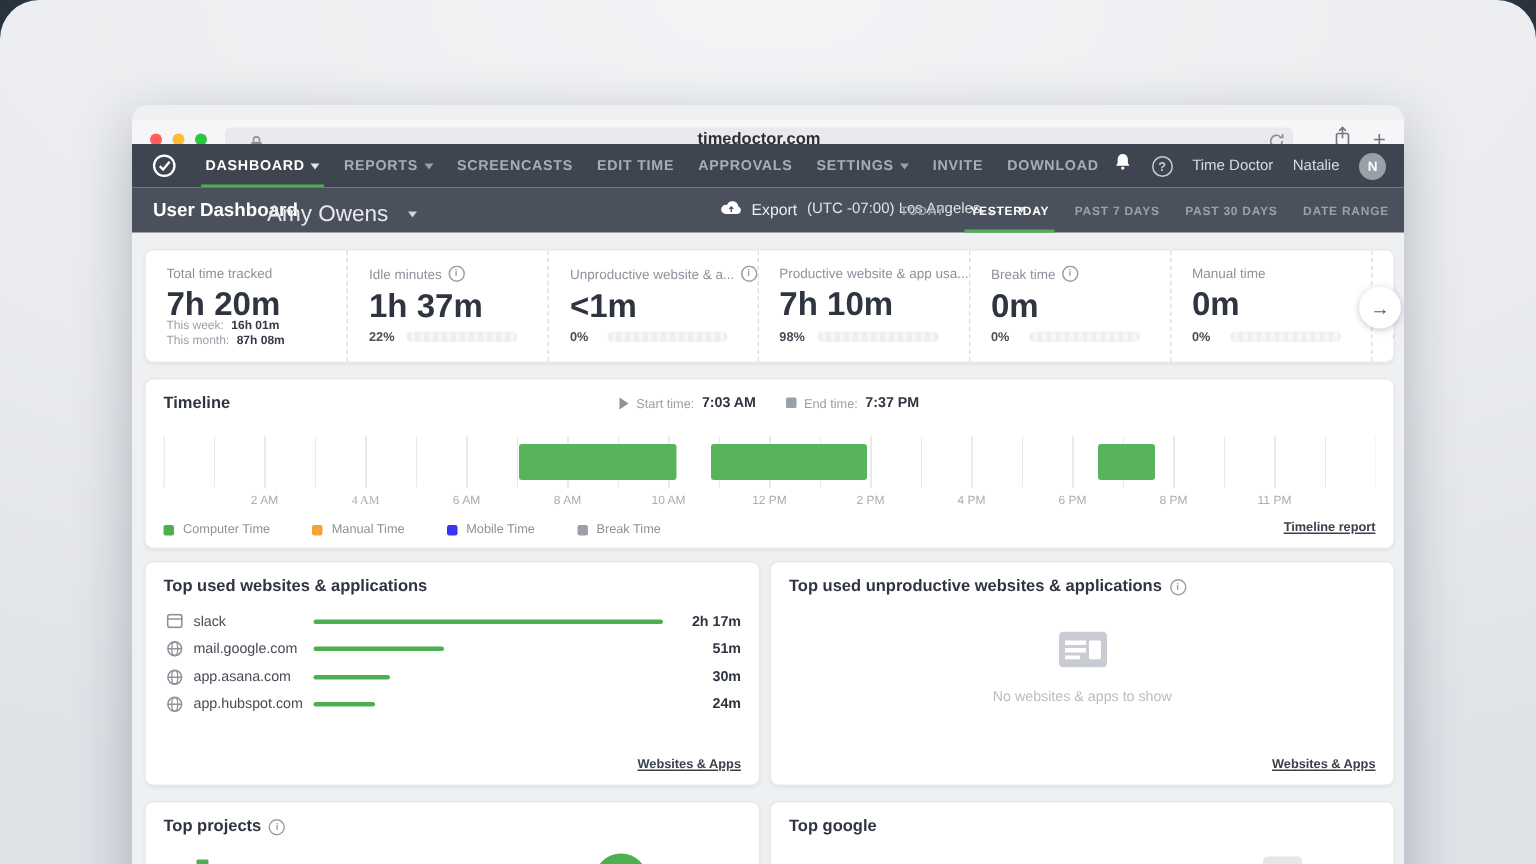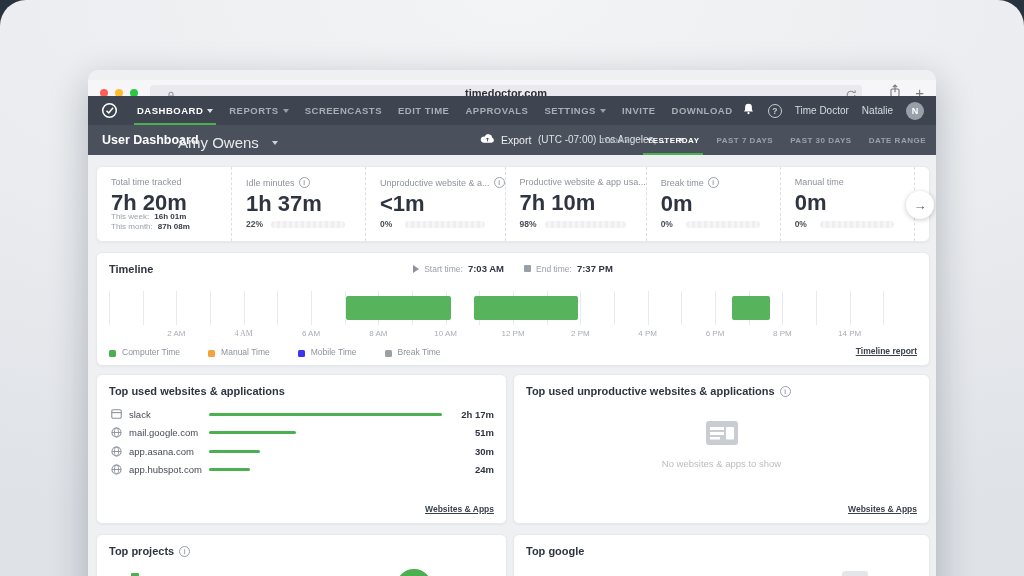--- a/index.html
+++ b/index.html
@@ -375,21 +375,21 @@
         <span class="tl-tick" style="left: 8.33333%;">2 AM</span>
         <span class="tl-tick" style="left: 16.6667%; font-family: Liberation Serif, serif;">4 AM</span>
         <span class="tl-tick" style="left: 25%;">6 AM</span>
         <span class="tl-tick" style="left: 33.3333%;">8 AM</span>
         <span class="tl-tick" style="left: 41.6667%;">10 AM</span>
         <span class="tl-tick" style="left: 50%;">12 PM</span>
         <span class="tl-tick" style="left: 58.3333%;">2 PM</span>
         <span class="tl-tick" style="left: 66.6667%;">4 PM</span>
         <span class="tl-tick" style="left: 75%;">6 PM</span>
         <span class="tl-tick" style="left: 83.3333%;">8 PM</span>
-        <span class="tl-tick" style="left: 91.6667%;">14 PM</span>
+        <span class="tl-tick" style="left: 91.6667%;">11 PM</span>
       </div>
     <div class="tl-legend" id="tl-legend">
         <span class="legend-item">
     <span class="legend-swatch" style="background: rgb(76, 175, 80);"></span>
     <span>Computer Time</span>
   </span>
         <span class="legend-item">
     <span class="legend-swatch" style="background: rgb(242, 163, 58);"></span>
     <span>Manual Time</span>
   </span>

